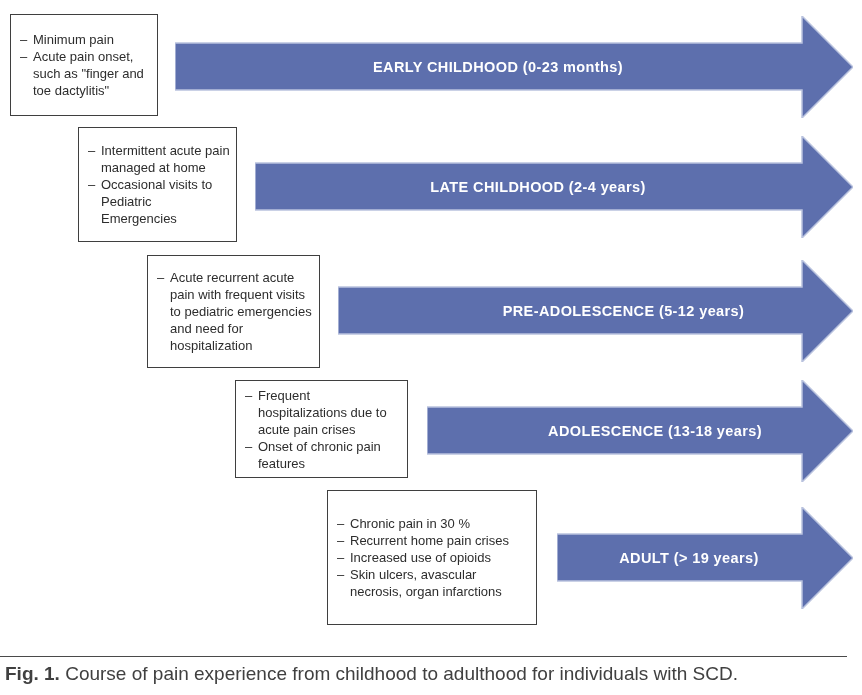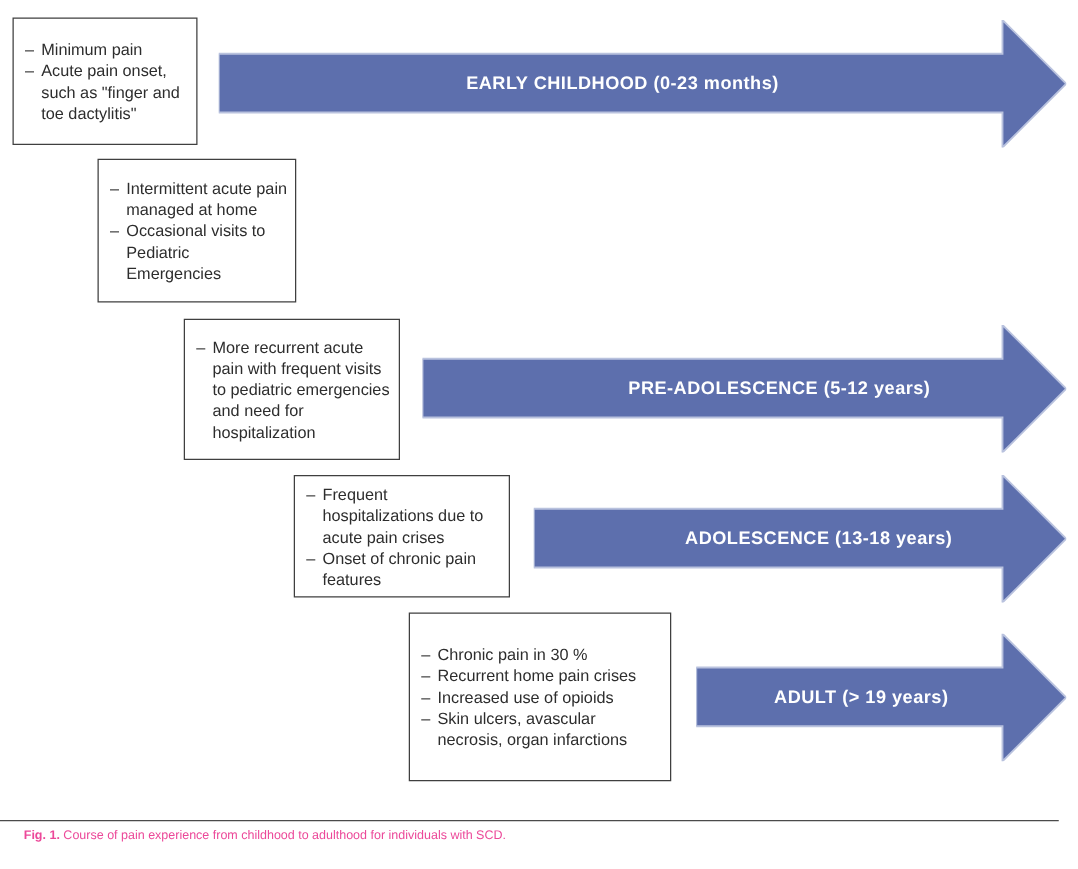--- a/index.html
+++ b/index.html
@@ -82,24 +82,24 @@
 
   
   .caption-rule {
     position: absolute;
     left: 0; top: 656px;
     width: 847px; height: 0;
     border-top: 1.5px solid #4a4a4a;
   }
   .caption {
     position: absolute;
-    left: 19px; top: 663px;
+    left: 5px; top: 663px;
     width: 840px;
-    font-size: 10px;
-    color: #ec4899;
+    font-size: 19px;
+    color: #404040;
   }
   .caption .fig-label { font-weight: bold; }
 </style>
 </head>
 <body>
 
 <div class="canvas">
 
   <div class="notes-box" id="box-1">
     <div class="note">
@@ -121,25 +121,31 @@
   <div class="notes-box" id="box-2">
     <div class="note">
       <span class="dash">–</span>
       <span class="txt">Intermittent acute pain managed at home</span>
     </div>
     <div class="note">
       <span class="dash">–</span>
       <span class="txt">Occasional visits to Pediatric Emergencies</span>
     </div>
   </div>
+  <div class="arrow" id="arrow-2">
+    <svg viewBox="0 0 598 102">
+      <polygon points="0,27 547,27 547,0 598,51 547,102 547,74 0,74" stroke-width="1.5" fill="#5d6fad" stroke="#b9c2de"></polygon>
+    </svg>
+    <div class="arrow-label">LATE CHILDHOOD (2-4 years)</div>
+  </div>
 
   <div class="notes-box" id="box-3">
     <div class="note">
       <span class="dash">–</span>
-      <span class="txt">More recurrent acute pain with frequent visits to pediatric emergencies and need for hospitalization</span>
+      <span class="txt">Acute recurrent acute pain with frequent visits to pediatric emergencies and need for hospitalization</span>
     </div>
   </div>
   <div class="arrow" id="arrow-3">
     <svg viewBox="0 0 515 102">
       <polygon points="0,27 464,27 464,0 515,51 464,102 464,74 0,74" stroke-width="1.5" fill="#5d6fad" stroke="#b9c2de"></polygon>
     </svg>
     <div class="arrow-label">PRE-ADOLESCENCE (5-12 years)</div>
   </div>
 
   <div class="notes-box" id="box-4">

